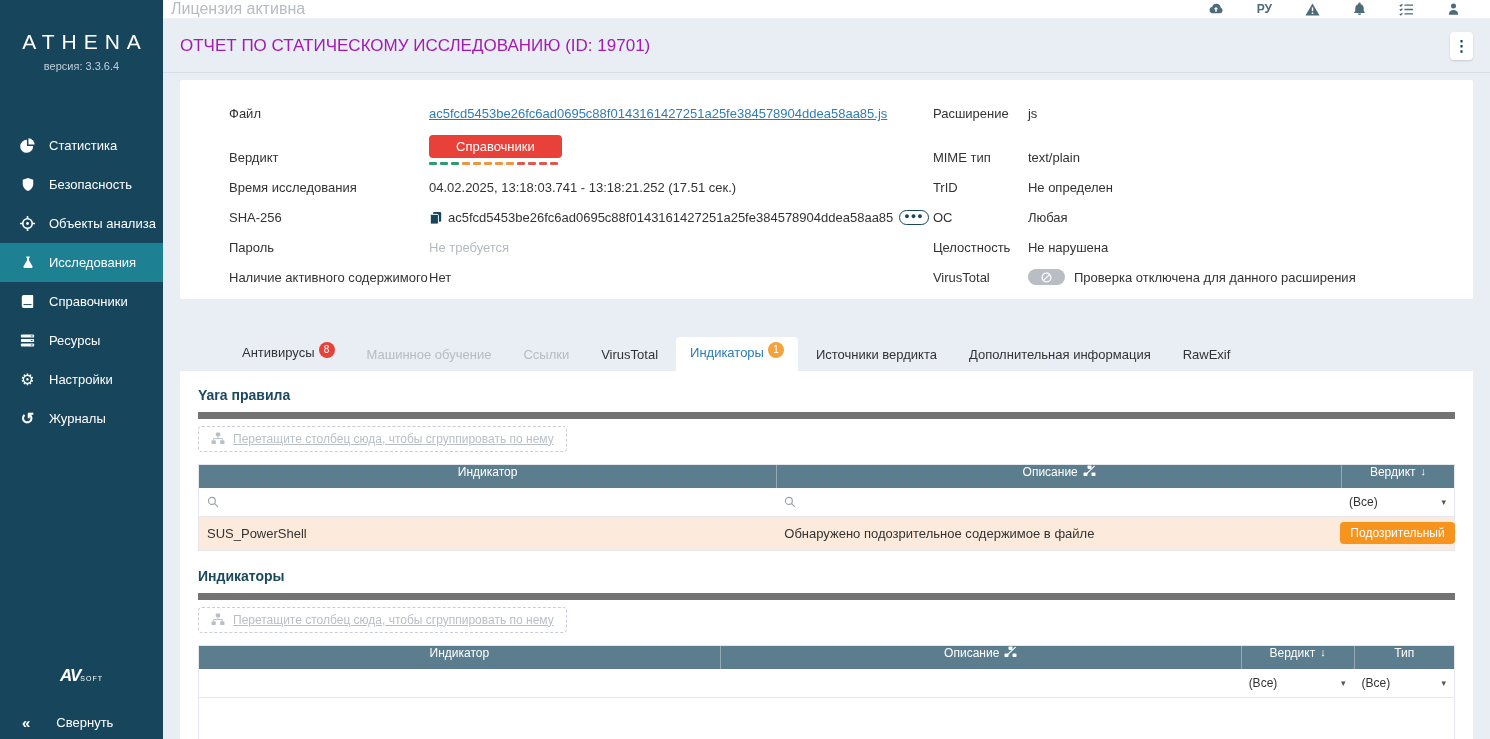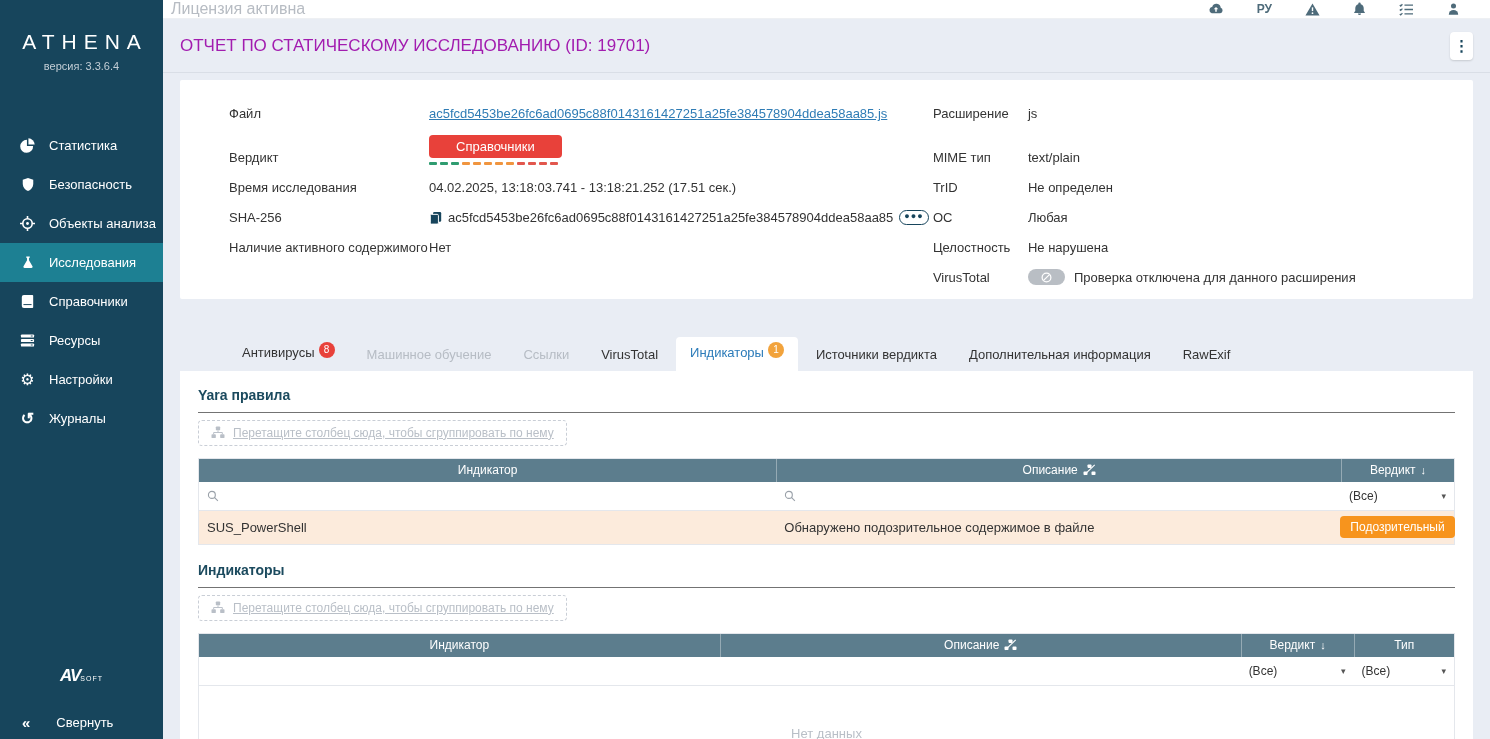--- a/index.html
+++ b/index.html
@@ -72,29 +72,29 @@
   .tab.disabled { color:#b6bcc4; }
   .tab.active { background:#fff; color:#2b7bb9; border-radius:4px 4px 0 0; }
   .tbadge { display:inline-flex; align-items:center; justify-content:center; width:16px; height:16px;
     border-radius:50%; color:#fff; font-size:10px; margin-left:4px; position:relative; top:-4px; }
   .tbadge.red { background:#e8413a; }
   .tbadge.orange { background:#f2a33c; }
 
   
   .panel { background:#fff; margin:0 17px; padding:16px 18px 14px 18px; flex:0 0 auto; }
   .section-title { color:#1b4a5e; font-weight:700; font-size:14px; padding-bottom:9px;
-    border-bottom:1px solid #737373; }
+    border-bottom:7px solid #737373; }
   .drag-hint { display:inline-flex; align-items:center; gap:8px; border:1px dashed #c9ced6;
     border-radius:4px; padding:5px 12px; color:#b9bfc7; font-size:12px; margin:7px 0 12px 0;text-decoration:underline; }
   .grid-table { border:1px solid #e4e7ec; }
   .trow { display:grid; align-items:center; }
   .t3 { grid-template-columns:46% 45% 9%; }
   .t4 { grid-template-columns:41.5% 41.5% 9% 8%; }
   .thead { background:#5c7d8d; color:#fff; font-size:12px; height:23px; }
-  .thead .tcell { display:flex; align-items:center; justify-content:center; gap:5px; height:100%; }
+  .thead .tcell { display:flex; justify-content:center; gap:5px; height:100%; }
   .thead .tcell + .tcell { border-left:1px solid rgba(255,255,255,.35); }
   .sort-arrow { font-size:11px; }
   .tfilter { height:29px; border-bottom:1px solid #e4e7ec; font-size:12px; }
   .tfilter .tcell { display:flex; align-items:center; padding:0 8px; color:#9aa1a9; height:100%; }
   .filter-select { display:flex; align-items:center; justify-content:space-between; width:100%;
     color:#333; cursor:pointer; }
   .caret { font-size:9px; color:#555; }
   .tdata { background:#fcebdc; height:33px; font-size:13px; }
   .tdata .tcell { padding:0 8px; display:flex; align-items:center; height:100%; }
   .badge-orange { background:#f7941d; color:#fff; border-radius:4px; padding:4px 10px;
@@ -273,20 +273,24 @@
               <svg width="13" height="14" viewBox="0 0 16 17" fill="currentColor">
                   <rect x="5" y="1" width="10" height="12" rx="1.5"></rect>
                   <rect x="1.6" y="4" width="10" height="12" rx="1.5" stroke="#fff" stroke-width="1.2"></rect>
                 </svg>
             </span>
             <span>ac5fcd5453be26fc6ad0695c88f0143161427251a25fe384578904ddea58aa85</span>
             <span class="ellipsis-btn">●●●</span>
           </span>
         </div>
         <div class="irow">
+          <span class="lbl">Пароль</span>
+          <span class="val muted">Не требуется</span>
+        </div>
+        <div class="irow">
           <span class="lbl">Наличие активного содержимого</span>
           <span class="val">Нет</span>
         </div>
       </div>
 
       <div class="info-col-right">
         <div class="irow">
           <span class="lbl">Расширение</span>
           <span class="val">js</span>
         </div>

